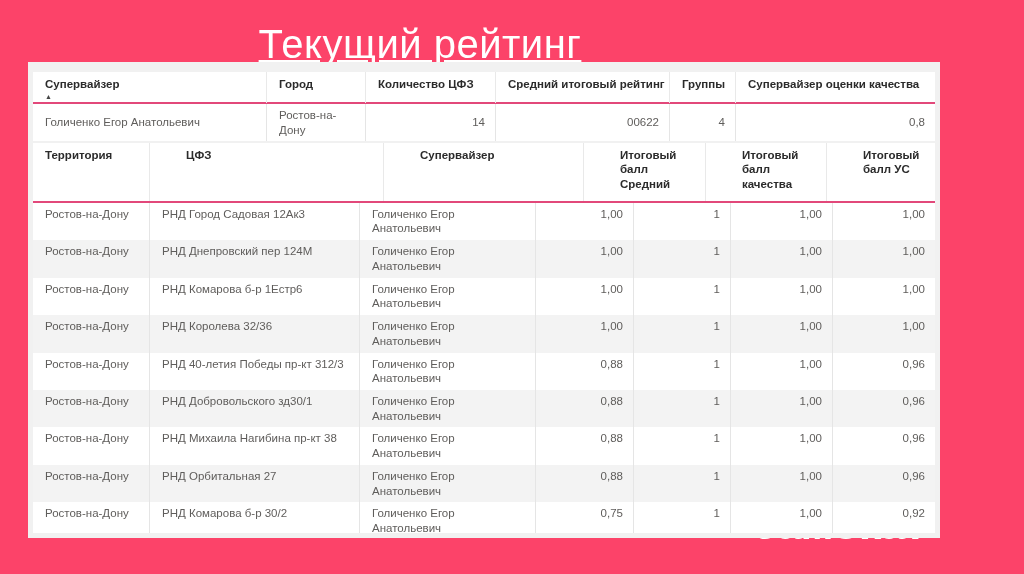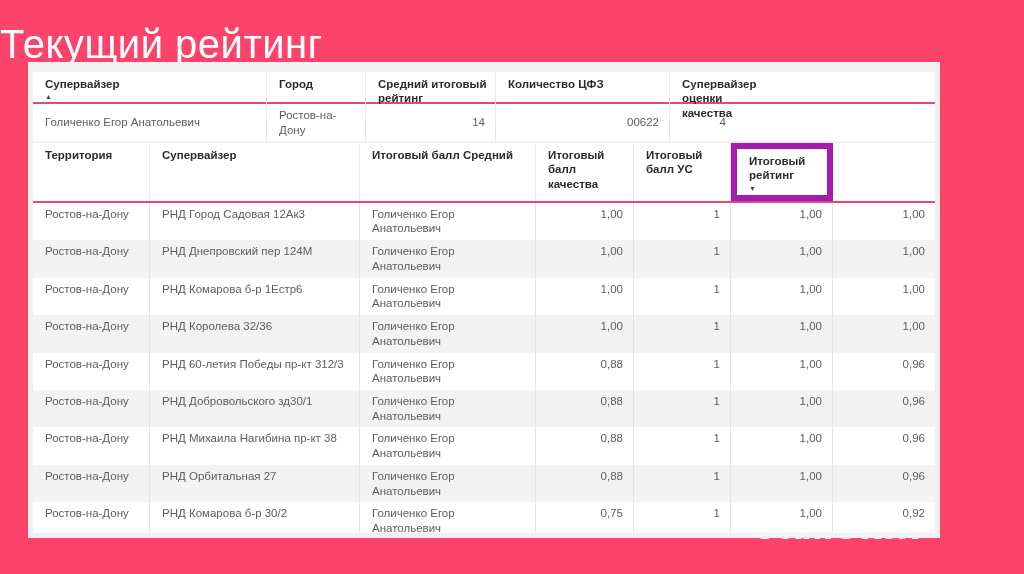--- a/index.html
+++ b/index.html
@@ -6,23 +6,23 @@
   html,body { width:1024px; height:574px; }
   body { font-family:"Liberation Sans", sans-serif; overflow:hidden; }
 
   .stage {
     position:relative; width:1024px; height:574px;
     background:#fc4369; overflow:hidden;
   }
 
   .slide-title {
     position:absolute; left:0; top:22px; width:840px;
-    text-align:left;
+    text-align:center;
     font-size:40px; font-weight:400; color:#ffffff;
-    z-index:1; letter-spacing:0.5px; white-space:nowrap;
+    z-index:1; letter-spacing:0.5px; white-space:nowrap;text-decoration:underline;
   }
 
   .brand {
     position:absolute; left:752px; top:498px; z-index:1;
     color:#ffffff; font-weight:700; font-size:45px; letter-spacing:-1px;
     white-space:nowrap;
   }
 
   .panel {
     position:absolute; left:28px; top:62px; width:912px; height:476px;
@@ -31,21 +31,21 @@
 
   .card { position:absolute; left:5px; width:902px; background:#ffffff; }
   .card1 { top:10px; height:60px; }
   .card2 { top:81px; height:390px; overflow:hidden; }
 
   .t1-row { display:grid; grid-template-columns:234px 99px 130px 174px 66px 1fr; }
   .t2-row { display:grid; grid-template-columns:117px 210px 176px 98px 97px 102px 1fr; }
 
   .head-row { border-bottom:2px solid #e2487a; background:#ffffff; }
   .t1-row.head-row { height:32px; }
-  .t2-row.head-row { min-height:54px; }
+  .t2-row.head-row { min-height:54px;gap:24px; }
 
   .hcell {
     position:relative;
     padding:5px 4px 3px 12px;
     font-size:11.5px; font-weight:700; color:#2b2b2b;
     line-height:1.25;
     border-right:1px solid #e9e9e9;
     display:flex; flex-direction:column; align-items:flex-start;
   }
   .hcell:last-child { border-right:none; }
@@ -82,48 +82,55 @@
       <div id="t1-head">
           <div class="t1-row head-row">
             <div class="hcell">
               <span>Супервайзер</span>
               <span class="sort">▲</span>
             </div>
             <div class="hcell">
               <span>Город</span>
             </div>
             <div class="hcell">
+              <span>Количество ЦФЗ</span>
+            </div>
+            <div class="hcell">
               <span>Средний итоговый рейтинг</span>
             </div>
             <div class="hcell">
-              <span>Количество ЦФЗ</span>
+              <span>Группы</span>
             </div>
             <div class="hcell">
               <span>Супервайзер оценки качества</span>
             </div>
           </div>
         </div>
       <div id="t1-body">
           <div class="t1-row body-row odd">
             <div class="cell align-left">Голиченко Егор Анатольевич</div>
             <div class="cell align-left">Ростов-на-Дону</div>
             <div class="cell align-right">14</div>
             <div class="cell align-right">00622</div>
             <div class="cell align-right">4</div>
+            <div class="cell align-right">0,8</div>
           </div>
         </div>
     </div>
 
     <div class="card card2">
       <div id="t2-head">
           <div class="t2-row head-row">
             <div class="hcell">
               <span>Территория</span>
             </div>
             <div class="hcell">
+              <span>ЦФЗ</span>
+            </div>
+            <div class="hcell">
               <span>Супервайзер</span>
             </div>
             <div class="hcell">
               <span>Итоговый балл Средний</span>
             </div>
             <div class="hcell">
               <span>Итоговый балл качества</span>
             </div>
             <div class="hcell">
               <span>Итоговый балл УС</span>
@@ -166,21 +173,21 @@
             <div class="cell align-left">Ростов-на-Дону</div>
             <div class="cell align-left">РНД Королева 32/36</div>
             <div class="cell align-left">Голиченко Егор Анатольевич</div>
             <div class="cell align-right">1,00</div>
             <div class="cell align-right">1</div>
             <div class="cell align-right">1,00</div>
             <div class="cell align-right">1,00</div>
           </div>
           <div class="t2-row body-row odd">
             <div class="cell align-left">Ростов-на-Дону</div>
-            <div class="cell align-left">РНД 60-летия Победы пр-кт 312/3</div>
+            <div class="cell align-left">РНД 40-летия Победы пр-кт 312/3</div>
             <div class="cell align-left">Голиченко Егор Анатольевич</div>
             <div class="cell align-right">0,88</div>
             <div class="cell align-right">1</div>
             <div class="cell align-right">1,00</div>
             <div class="cell align-right">0,96</div>
           </div>
           <div class="t2-row body-row even">
             <div class="cell align-left">Ростов-на-Дону</div>
             <div class="cell align-left">РНД Добровольского зд30/1</div>
             <div class="cell align-left">Голиченко Егор Анатольевич</div>

